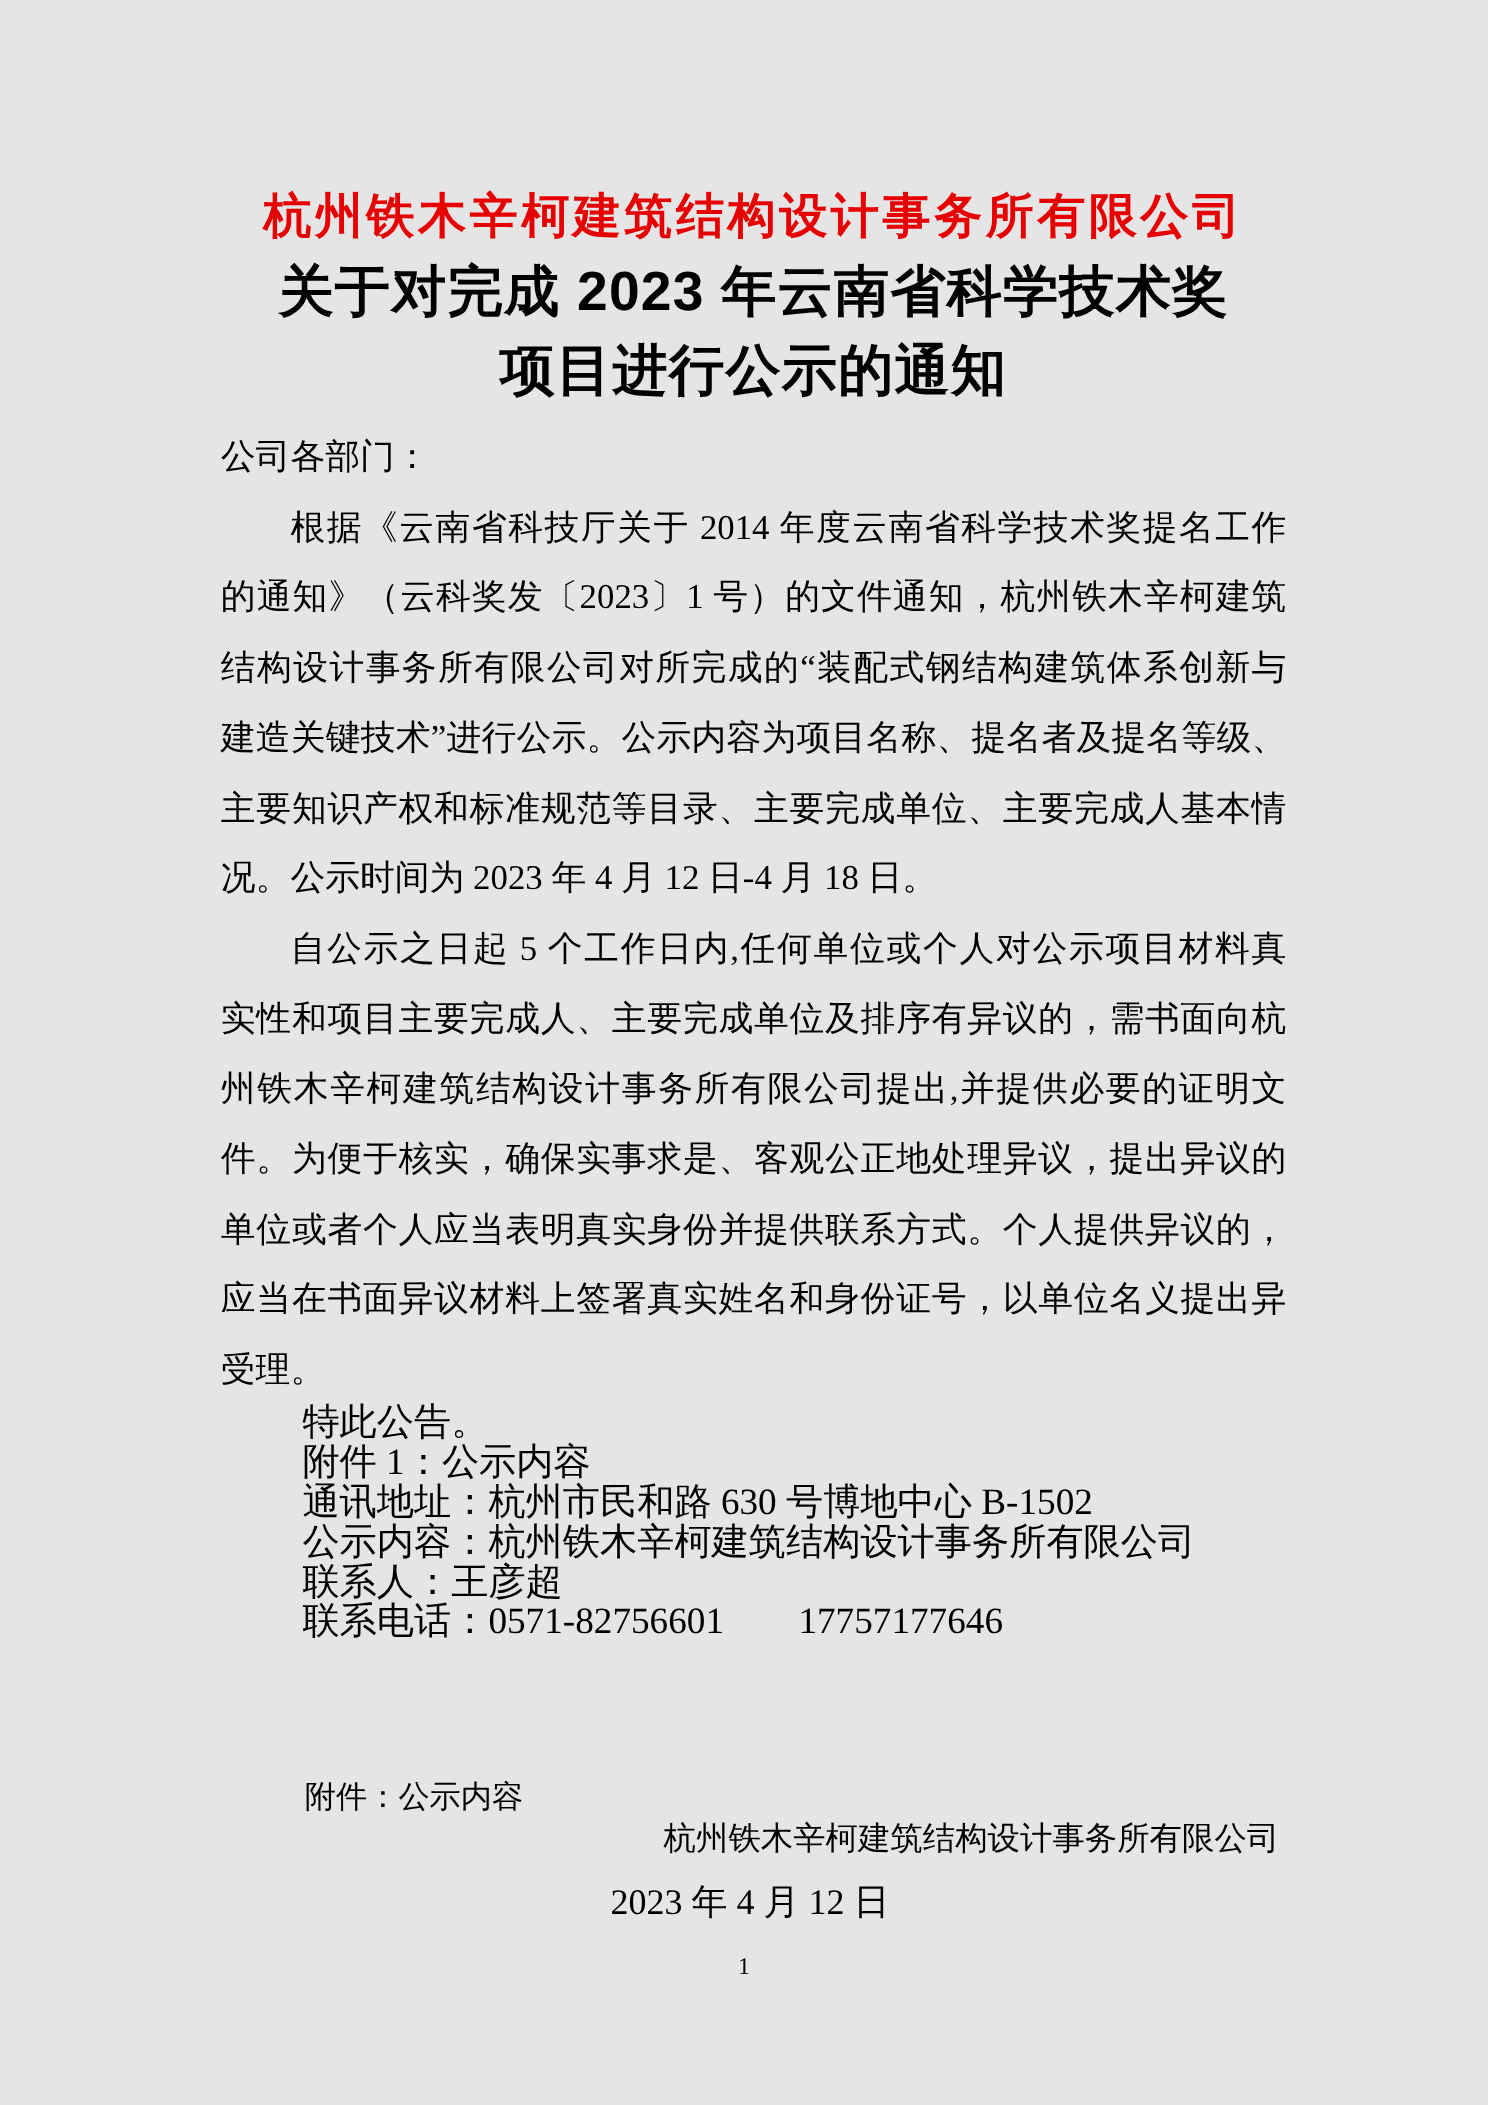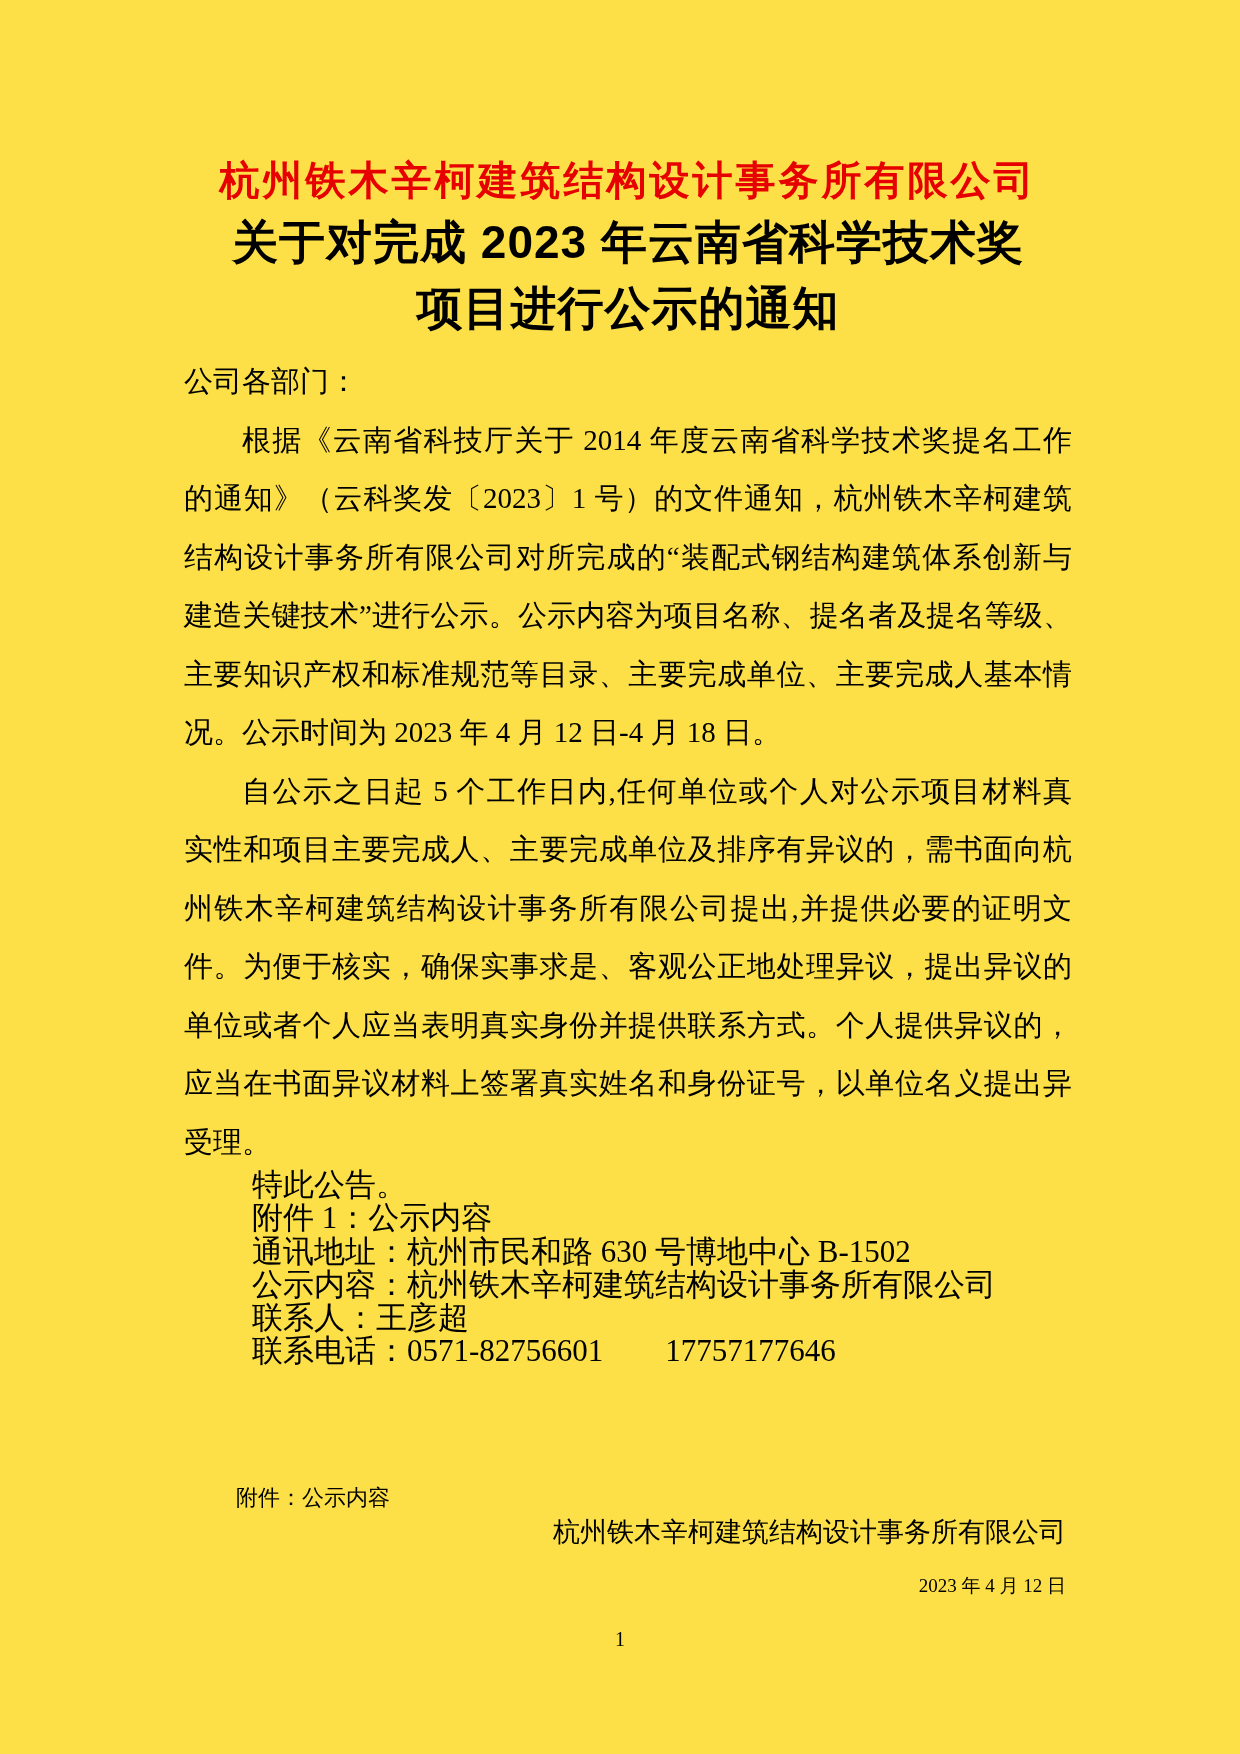--- a/index.html
+++ b/index.html
@@ -1,21 +1,21 @@
 <!DOCTYPE html>
 <html><head>
 <meta charset="utf-8">
 <style>
   html, body { margin: 0; padding: 0; background: #808080; }
   .sheet {
     position: relative;
     width: 1240px;
     height: 1754px;
     margin: 0 auto;
-    background: #fde047;
+    background: #e5e5e5;
     color: #000000;
     font-family: "Liberation Serif", "DejaVu Serif", serif;
     overflow: hidden;
   }
   .doc-title {
     position: absolute;
     top: 156px; left: 184px; width: 888px;
     text-align: center;
     font-family: "Liberation Sans", "DejaVu Sans", sans-serif;
     font-weight: bold;
@@ -55,37 +55,37 @@
   .bline.indent { text-indent: 58px; }
   .notes-block {
     position: absolute;
     top: 1168px; left: 252px; width: 820px;
     font-size: 31px;
     line-height: 33.3px;
   }
   .note-line { white-space: pre-wrap; }
   .attachment-line {
     position: absolute;
-    top: 1481px; left: 236px;
-    font-size: 22px;
+    top: 1481px; left: 254px;
+    font-size: 26px;
     line-height: 34px;
   }
   .sign-company {
     position: absolute;
     top: 1515px; left: 184px; right: 174px;
     text-align: right;
     font-size: 27px;
     line-height: 34px;
     white-space: nowrap;
   }
   .sign-date {
     position: absolute;
     top: 1569px; left: 184px; right: 174px;
-    text-align: right;
-    font-size: 19px;
+    text-align: center;
+    font-size: 30px;
     line-height: 34px;
     white-space: nowrap;
   }
   .page-number {
     position: absolute;
     top: 1627px; left: 0; width: 1240px;
     text-align: center;
     font-size: 20px;
     line-height: 24px;
   }

